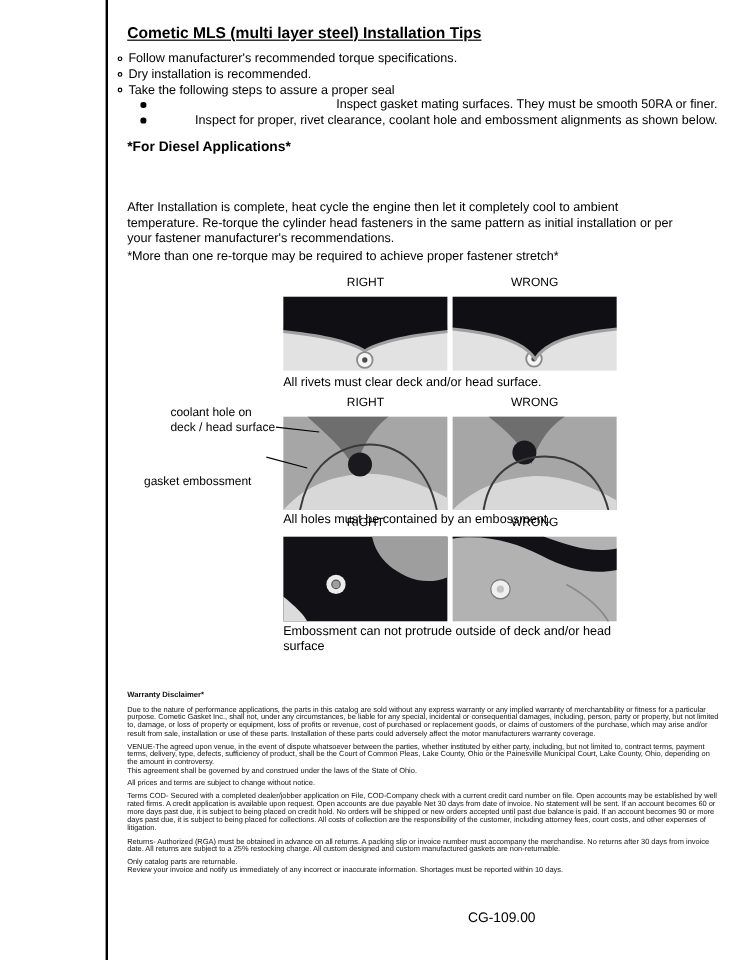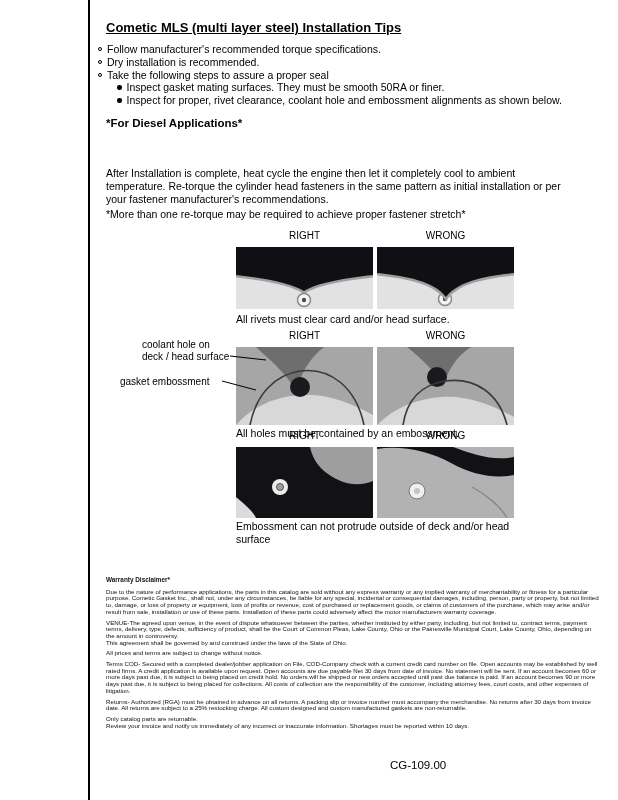--- a/index.html
+++ b/index.html
@@ -9,21 +9,21 @@
     font-family:"Liberation Sans", sans-serif; color:#000; overflow:hidden;border-radius:21px;
   }
   .left-rule { position:absolute; left:88px; top:0; width:2px; height:800px; background:#000; }
 
   .title { position:absolute; left:106px; top:20px; font-size:13px; font-weight:bold; text-decoration:underline; }
 
   .bullets { position:absolute; left:98px; top:43px; width:500px; font-size:10.5px; line-height:12.8px; }
   .bullet-row { display:flex; align-items:flex-start; }
   .o-bullet { flex:0 0 auto; width:4px; height:4px; border:1px solid #000; border-radius:50%; margin:4px 5px 0 0; }
   .f-bullet { flex:0 0 auto; width:4.5px; height:4.5px; background:#000; border-radius:50%; margin:4px 5px 0 0; }
-  .sub { margin-left:19px; }
+  .sub { margin-left:19px;justify-content:space-between; }
 
   .diesel-head { position:absolute; left:106px; top:117px; font-size:11.5px; font-weight:bold; }
   .para1 { position:absolute; left:106px; top:135px; width:478px; font-size:10.5px; line-height:13px; }
   .para2 { position:absolute; left:106px; top:167px; width:470px; font-size:10.5px; line-height:13px; }
   .note  { position:absolute; left:106px; top:208px; font-size:10.5px; }
 
   .hdr { position:absolute; width:137px; text-align:center; font-size:10px; }
   .hdr.r1l { left:236px; top:230px; } .hdr.r1r { left:377px; top:230px; }
   .hdr.r2l { left:236px; top:330px; } .hdr.r2r { left:377px; top:330px; }
   .hdr.r3l { left:236px; top:430px; } .hdr.r3r { left:377px; top:430px; }
@@ -32,21 +32,21 @@
   .p1l { left:236px; top:247px; } .p1r { left:377px; top:247px; }
   .p2l { left:236px; top:347px; } .p2r { left:377px; top:347px; }
   .p3l { left:236px; top:447px; } .p3r { left:377px; top:447px; }
 
   .caption { position:absolute; left:236px; font-size:10.5px; line-height:12.5px; }
   .cap1 { top:313px; width:300px; }
   .cap2 { top:427px; width:300px; }
   .cap3 { top:520px; width:275px; }
 
   .lbl-coolant { position:absolute; left:142px; top:339px; width:90px; font-size:10px; line-height:11.5px; }
-  .lbl-emboss  { position:absolute; left:120px; top:376px; width:110px; font-size:10px; line-height:11.5px; }
+  .lbl-emboss  { position:absolute; left:120px; top:396px; width:110px; font-size:10px; line-height:11.5px; }
 
   .leader-lines { position:absolute; left:0; top:0; pointer-events:none; }
 
   .disclaimer { position:absolute; left:106px; top:577px; width:494px; font-size:6.2px; line-height:6.7px; color:#111; }
   .disclaimer .d-title { font-weight:bold; margin-bottom:5px; font-size:6.4px; }
   .disclaimer p { margin-bottom:4px; }
   .disclaimer p.tight { margin-bottom:0; }
 
   .footer-code { position:absolute; left:390px; top:759px; font-size:11.5px; }
 </style>
@@ -95,21 +95,21 @@
     <circle cx="68" cy="53" r="6.5" fill="#f5f5f5" stroke="#8a8a8a" stroke-width="1.5"></circle>
     <circle cx="68" cy="53" r="2.2" fill="#4a4a4a"></circle>
   </svg>
   <svg class="panel p1r" width="137" height="62" viewBox="0 0 137 62">
     <rect width="137" height="62" fill="#e2e2e2"></rect>
     <circle cx="68" cy="52" r="6.5" fill="#f5f5f5" stroke="#8a8a8a" stroke-width="1.5"></circle>
     <circle cx="68" cy="52" r="2.2" fill="#4a4a4a"></circle>
     <path d="M0,26 C29,29 57,34 69,50 C81,34 108,29 137,26" stroke="#a0a0a0" stroke-width="5" fill="none"></path>
     <path d="M0,0 H137 V26 C108,29 81,34 69,50 C57,34 29,29 0,26 Z" fill="#101014"></path>
   </svg>
-  <div class="caption cap1">All rivets must clear card and/or head surface.</div>
+  <div class="caption cap1">All rivets must clear deck and/or head surface.</div>
 
   <div class="hdr r2l">RIGHT</div>
   <div class="hdr r2r">WRONG</div>
   <div class="lbl-coolant">coolant hole on deck / head surface</div>
   <div class="lbl-emboss">gasket embossment</div>
 
   <svg class="panel p2l" width="137" height="78" viewBox="0 0 137 78">
     <rect width="137" height="78" fill="#a6a6a6"></rect>
     <path d="M0,78 C18,58 40,50 64,48 C90,46 115,56 137,68 V78 Z" fill="#d8d8d8"></path>
     <path d="M20,0 C35,14 50,26 60,44 C64,30 72,12 88,0 Z" fill="#6e6e6e"></path>

